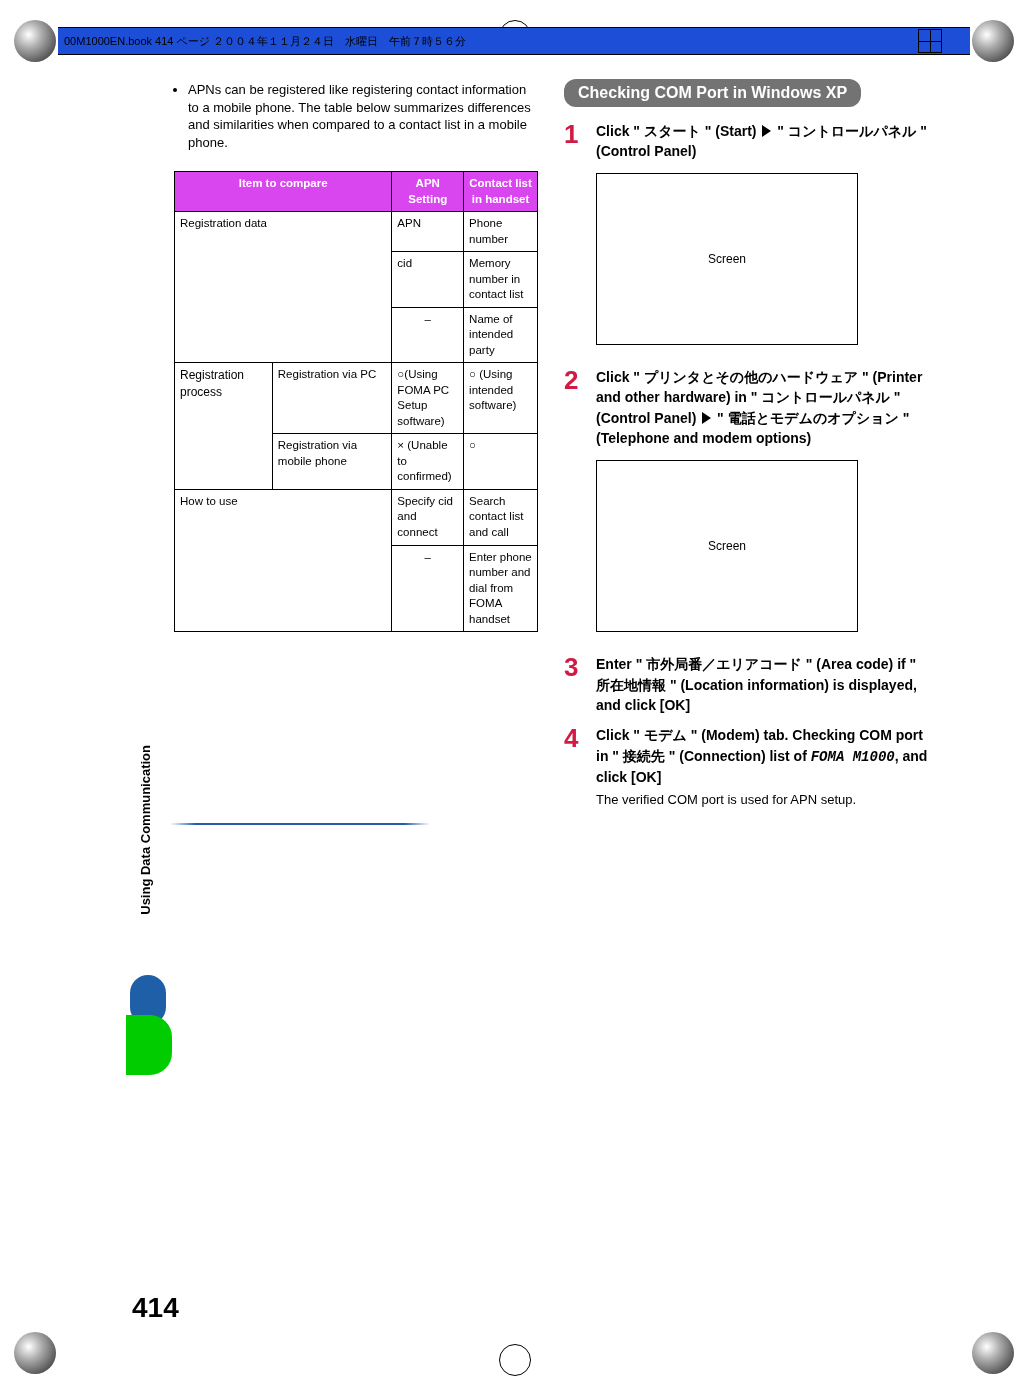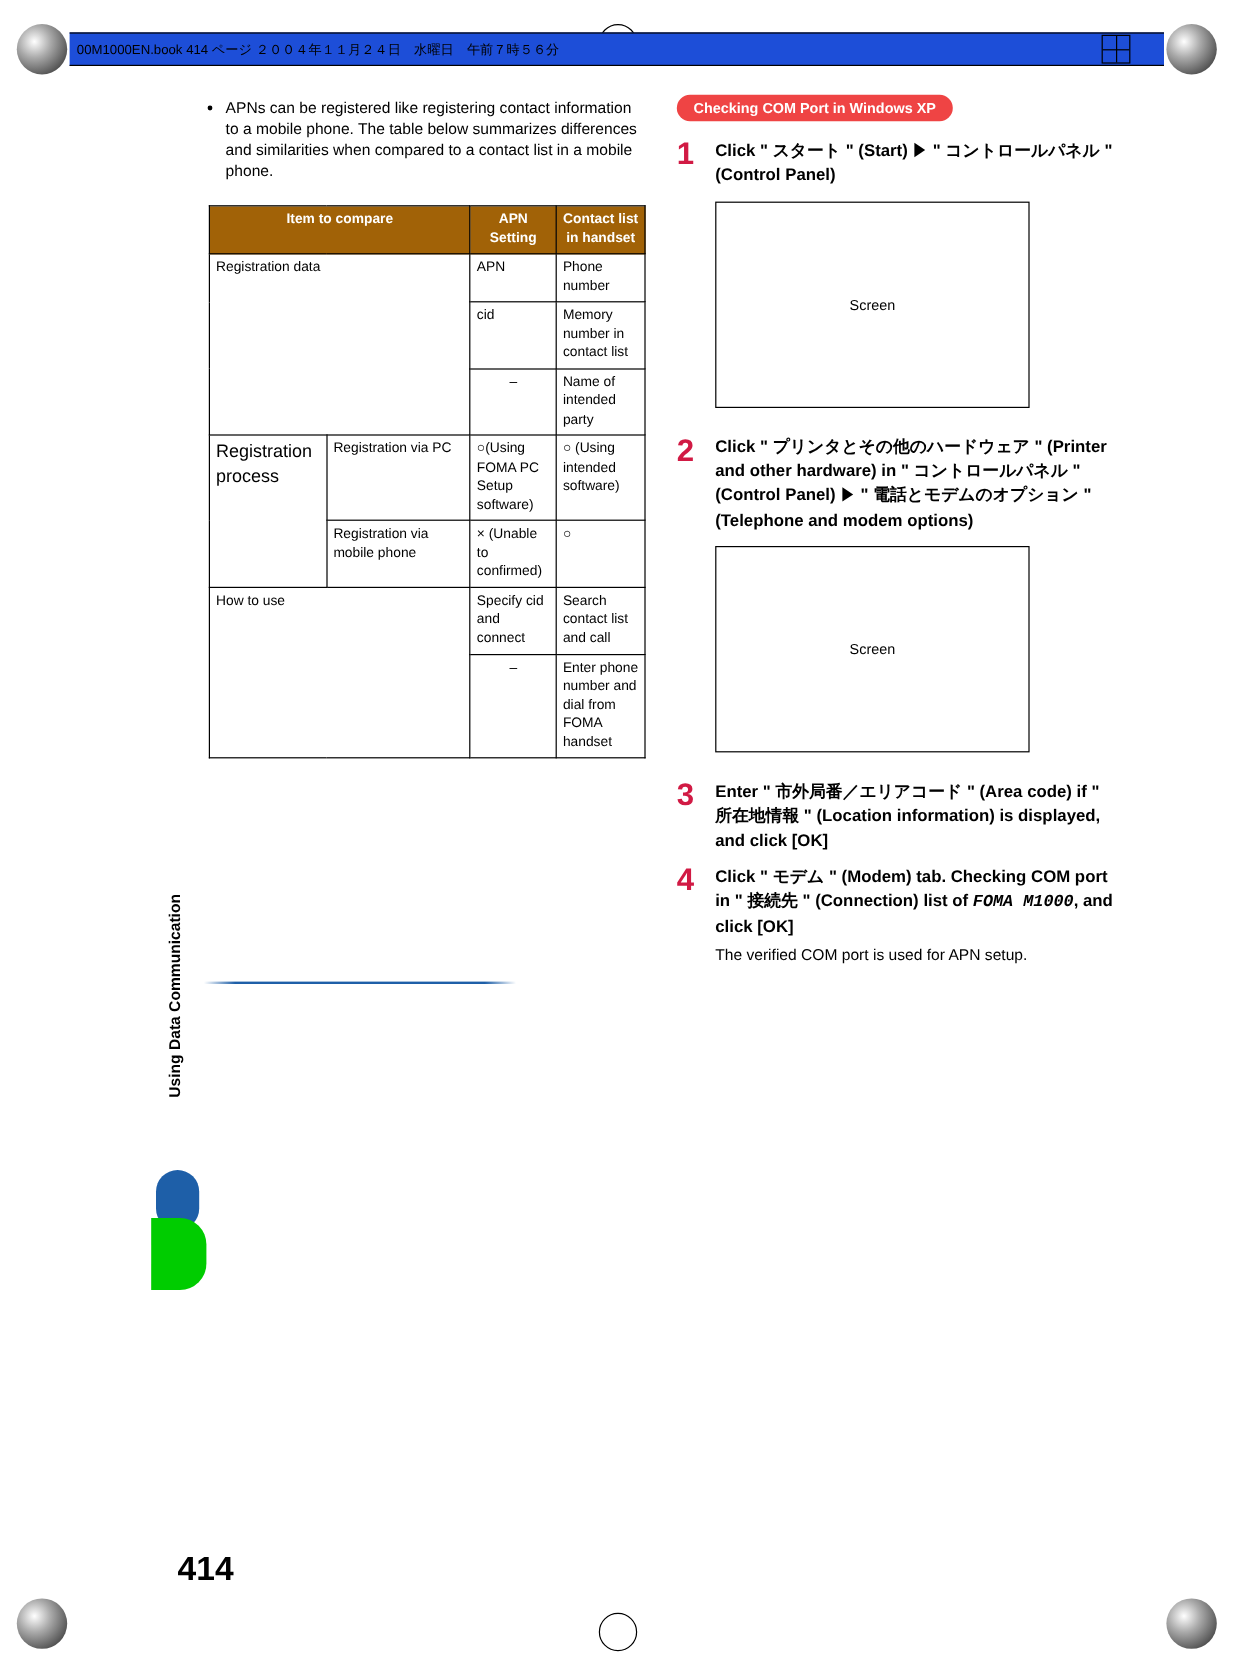--- a/index.html
+++ b/index.html
@@ -97,35 +97,35 @@
     font-size: 11.5px;
     table-layout: fixed;
   }
   table.cmp th, table.cmp td {
     border: 1px solid #000;
     padding: 4px 5px;
     vertical-align: top;
     word-wrap: break-word;
   }
   table.cmp th {
-    background: #a16207;
+    background: #d946ef;
     color: #fff;
     font-weight: bold;
     text-align: center;
   }
   .col-apn { width: 33%; }
   .col-contact { width: 34%; }
   .center-dash { text-align: center; }
   .sub-col-left { width: 45%; }
   .sub-col-right { width: 55%; }
 
   .step-title {
-    background: #ef4444;
+    background: #737373;
     color: #fff;
-    font-size: 12px;
+    font-size: 16px;
     font-weight: bold;
     border-radius: 12px;
     padding: 3px 14px;
     display: inline-block;
     margin: 4px 0 14px 0;
   }
   .step {
     display: flex;
     gap: 10px;
     margin-bottom: 10px;
@@ -193,21 +193,21 @@
     position: absolute;
     left: 26px;
     top: 940px;
     width: 46px; height: 60px;
     background: #0c0;
     border-radius: 0 22px 22px 0;
   }
 
   .page-number {
     position: absolute;
-    left: 48px;
+    left: 32px;
     bottom: 10px;
     font-size: 28px;
     font-weight: bold;
   }
   .divider-line {
     position: absolute;
     width: 260px;
     height: 2px;
     background: linear-gradient(to right, rgba(30,95,168,0) 0%, #1e5fa8 10%, #1e5fa8 90%, rgba(30,95,168,0) 100%);
     bottom: -6px;
@@ -264,21 +264,21 @@
           </tr>
           <tr>
             <td>cid</td>
             <td>Memory number in contact list</td>
           </tr>
           <tr>
             <td class="center-dash">–</td>
             <td>Name of intended party</td>
           </tr>
           <tr>
-            <td rowspan="2" style="font-size:15px">Registration process</td>
+            <td rowspan="2" style="font-size:12px">Registration process</td>
             <td>Registration via PC</td>
             <td>○(Using FOMA PC Setup software)</td>
             <td>○ (Using intended software)</td>
           </tr>
           <tr>
             <td>Registration via mobile phone</td>
             <td>× (Unable to confirmed)</td>
             <td>○</td>
           </tr>
           <tr>

